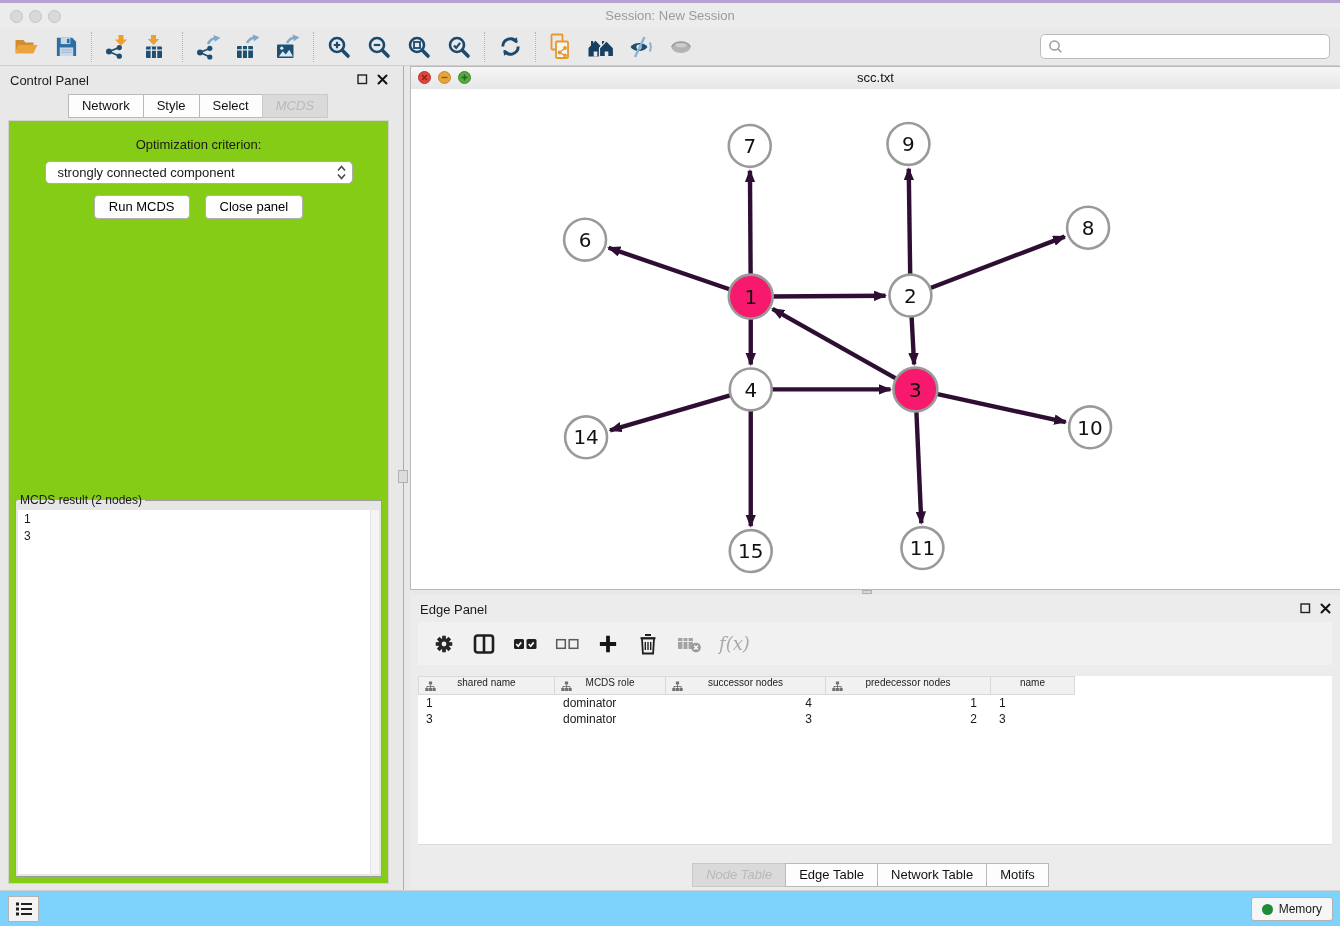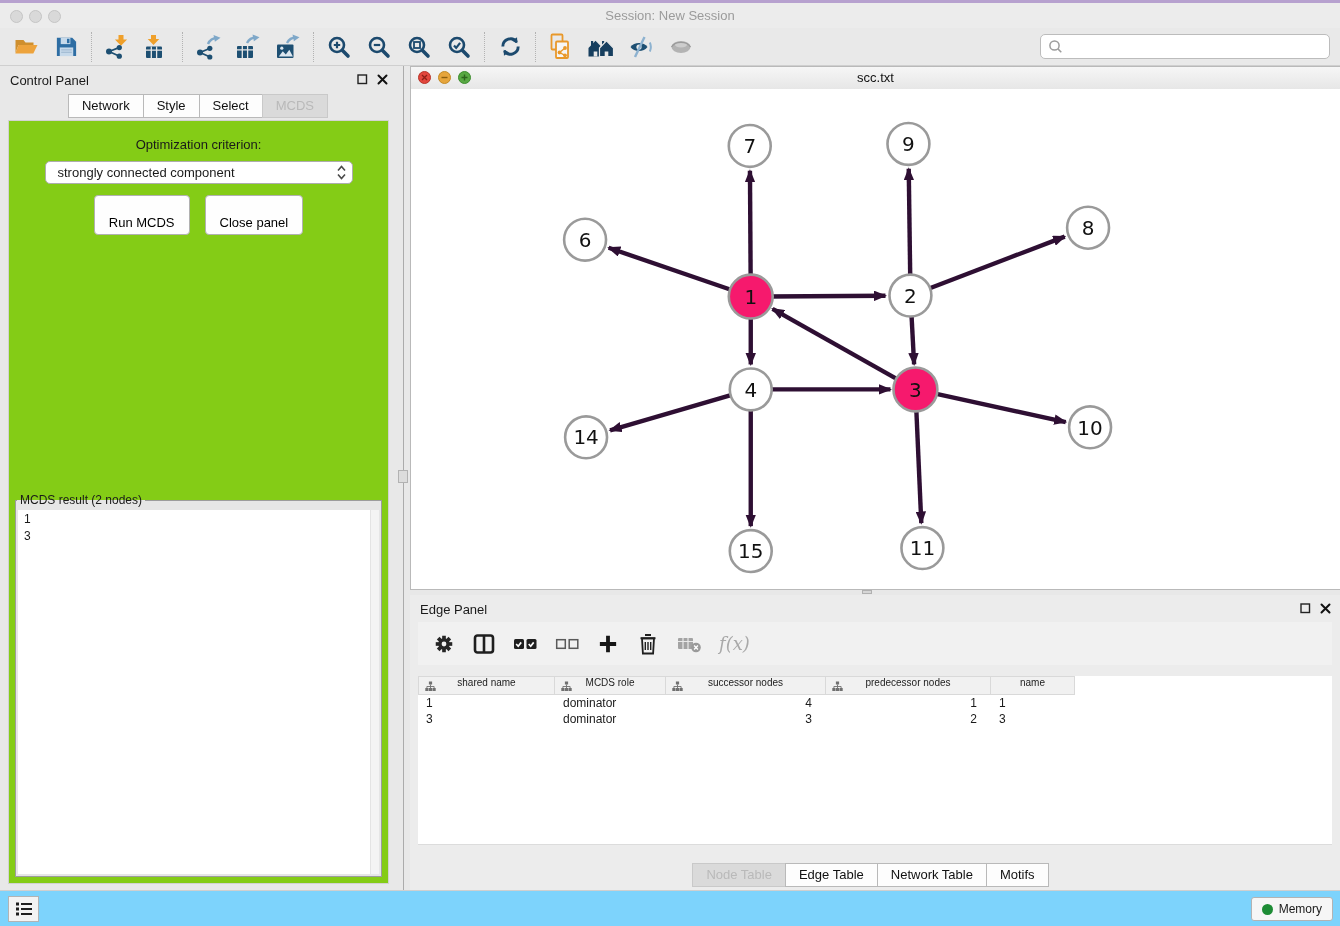--- a/index.html
+++ b/index.html
@@ -25,29 +25,29 @@
                 font-family:inherit; }
 
   
   .control-panel { position:absolute; left:0; top:66px; width:397px; bottom:36px; background:#e8e8e8; }
   .panel-hrow { height:28px; position:relative; }
   .panel-title { position:absolute; left:10px; top:7px; font-size:13px; }
   .panel-icons { position:absolute; right:9px; top:8px; display:flex; gap:9px; align-items:center; }
   .cp-tabs { display:flex; justify-content:center; position:relative; z-index:2; }
   .tab { font-size:13px; padding:3px 13px 4px; background:#fdfdfd; border:1px solid #b9b9b9;
          margin-left:-1px; color:#111; border-radius:0; white-space:nowrap; }
-  .tab.active { background:#dadada; color:#b9b9b9; border-color:#c9c9c9; }
+  .tab.active { background:#dadada; color:#b9b9b9; border-color:#c9c9c9;font-style:italic; }
   .cp-body { position:absolute; left:8px; right:8px; top:54px; bottom:6px;
              background:#84cc16; border:1px solid #d2d2d2; }
   .opt-label { text-align:center; margin-top:16px; font-size:13px; }
   .dropdown { margin:9px auto 0; width:308px; height:23px; background:#fff; border:1px solid #adadad;
               border-radius:5px; display:flex; align-items:center; padding:0 5px 0 12px; font-size:13px; }
   .dd-label { flex:1; }
   .cp-buttons { display:flex; justify-content:center; gap:15px; margin-top:11px; }
-  .btn { font-size:13px; padding:19px 14px 4px; background:#fefefe; border:1px solid #b1b1b1;
+  .btn { font-size:13px; padding:3px 14px 4px; background:#fefefe; border:1px solid #b1b1b1;
          border-radius:4px; font-family:inherit; }
   .result-box { position:absolute; left:6px; right:6px; top:372px; bottom:6px;
                 border:1px solid #9c9c9c; background:#e6e6e6; padding:0; }
   .result-box legend { font-size:12px; padding:0 3px; margin-left:1px; }
   .result-text { position:absolute; left:2px; right:2px; top:3px; bottom:2px; background:#fff;
                  font-size:12px; line-height:17px; padding:1px 6px; white-space:pre; overflow:hidden; }
   .result-scroll { position:absolute; right:2px; top:3px; bottom:2px; width:9px;
                    background:#f4f4f4; border-left:1px solid #e4e4e4; }
 
   

